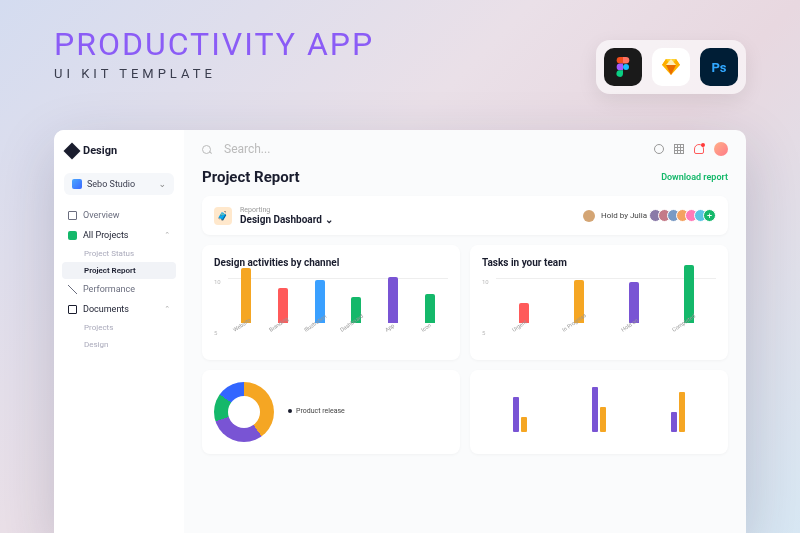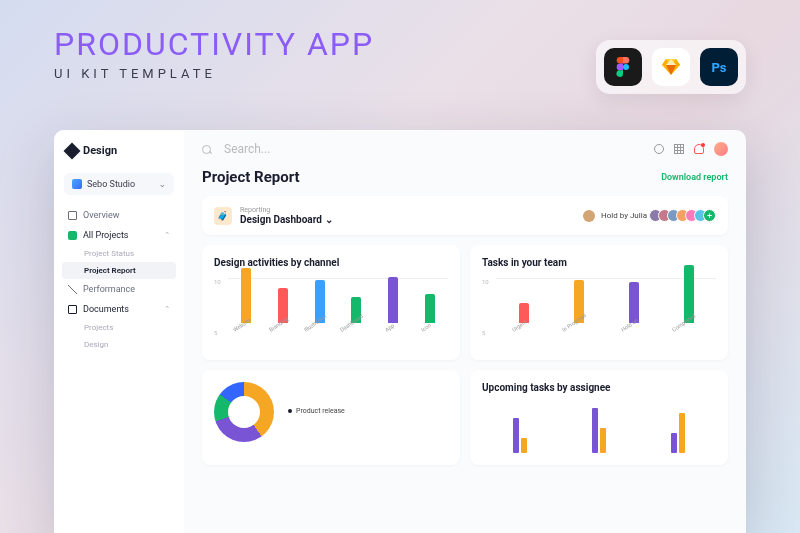--- a/index.html
+++ b/index.html
@@ -251,21 +251,20 @@
           <div class="donut"></div>
           <div class="legend">
             <div class="legend-item">
                 <span class="ld" style="background:#1a1d2e"></span>
                 <span>Product release</span>
               </div>
           </div>
         </div>
       </div>
       <div class="card">
-        <div class="card-title">Upcoming tasks by assignee</div>
         <div class="mini-bars" id="chart4">
             <div class="mb-group">
               <div class="mb" style="height: 35px; background: rgb(121, 84, 212);"></div>
               <div class="mb" style="height: 15px; background: rgb(245, 166, 35);"></div>
             </div>
             <div class="mb-group">
               <div class="mb" style="height: 45px; background: rgb(121, 84, 212);"></div>
               <div class="mb" style="height: 25px; background: rgb(245, 166, 35);"></div>
             </div>
             <div class="mb-group">

